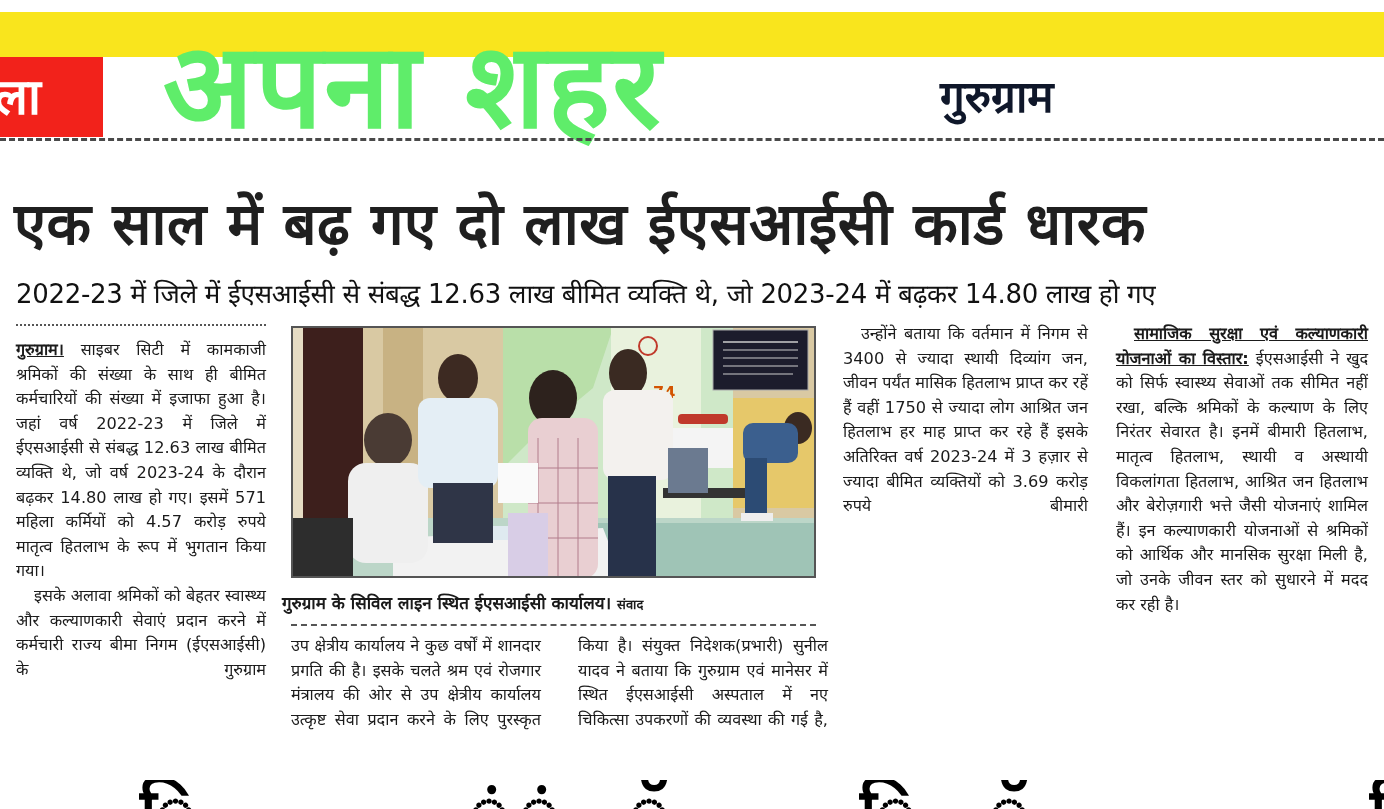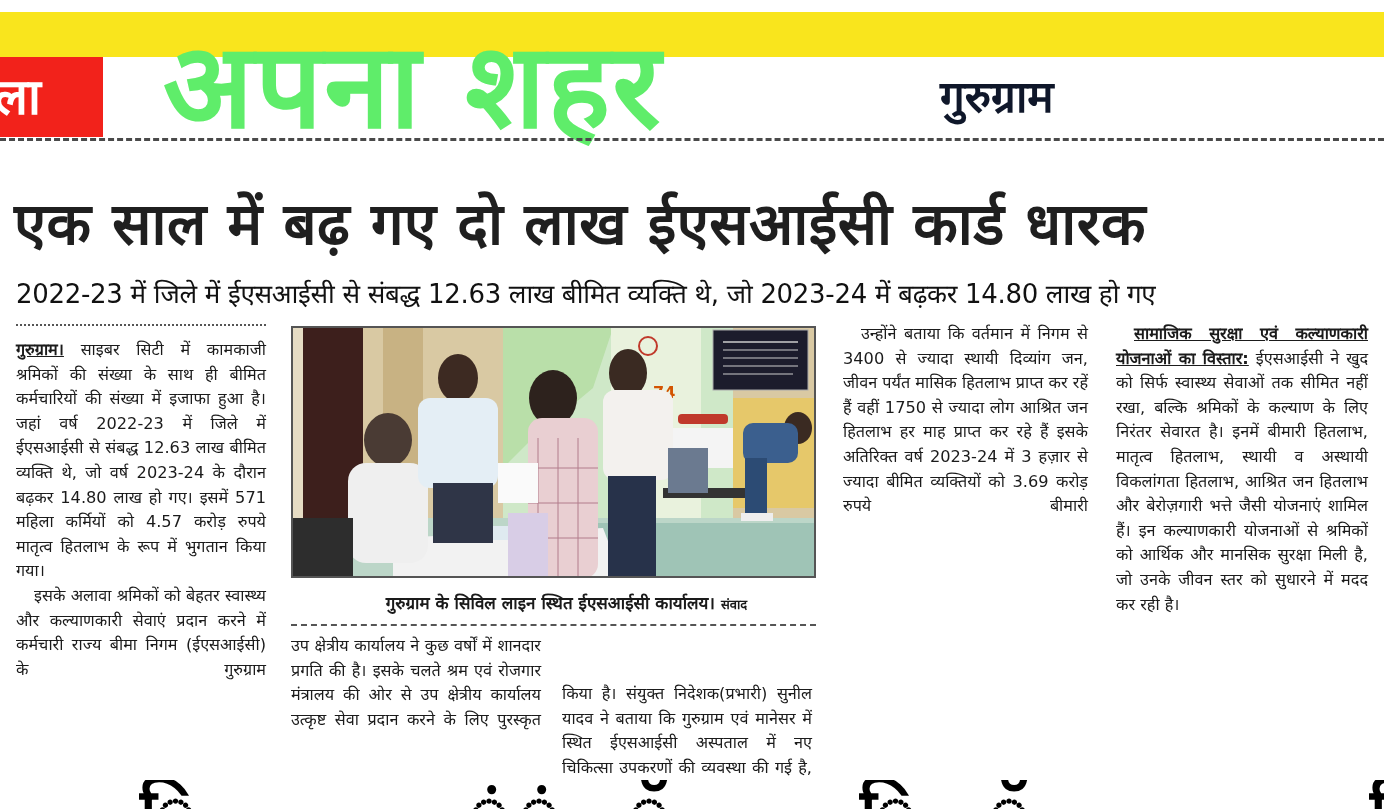--- a/index.html
+++ b/index.html
@@ -31,27 +31,27 @@
     .col p.last { text-align-last: left; }
     .indent { text-indent: 18px; }
     .bold { font-weight: bold; text-decoration: underline; }
 
     .col1 { left: 16px; top: 318px; width: 250px; }
     .byline { font-weight: bold; font-size: 17px; line-height: 28px; color: #222; }
     .byline-rule { border-top: 2px dotted #555; margin: 6px 0 12px 0; width: 250px; }
 
     .photo { position: absolute; left: 291px; top: 326px; width: 525px; height: 252px; overflow: hidden;
       border: 2px solid #555; background: #cfc3a4; }
-    .caption { position: absolute; left: 304px; top: 591px; width: 525px; text-align: center;
+    .caption { position: absolute; left: 282px; top: 591px; width: 525px; 
       font-size: 17px; font-weight: bold; color: #1a1a1a; white-space: nowrap; }
     .caption .credit { font-size: 13px; font-weight: bold; margin-left: 6px; }
     .caption-rule { position: absolute; left: 291px; top: 624px; width: 525px; border-top: 2px dashed #555; }
 
     .col2 { left: 291px; top: 634px; width: 250px; }
-    .col3 { left: 562px; top: 634px; width: 250px; margin-top: 48px; }
+    .col3 { left: 578px; top: 634px; width: 250px; }
     .col4 { left: 843px; top: 322px; width: 245px; }
     .col5 { left: 1116px; top: 322px; width: 252px; }
 
     .bottom-strip { position: absolute; left: 0; top: 780px; width: 1384px; height: 29px; overflow: hidden; }
     .bottom-strip .glyph { position: absolute; top: 0; font-size: 64px; font-weight: bold; color: #000; line-height: 64px; }
   </style>
 </head>
 <body>
 
 <div class="top-white"></div>

